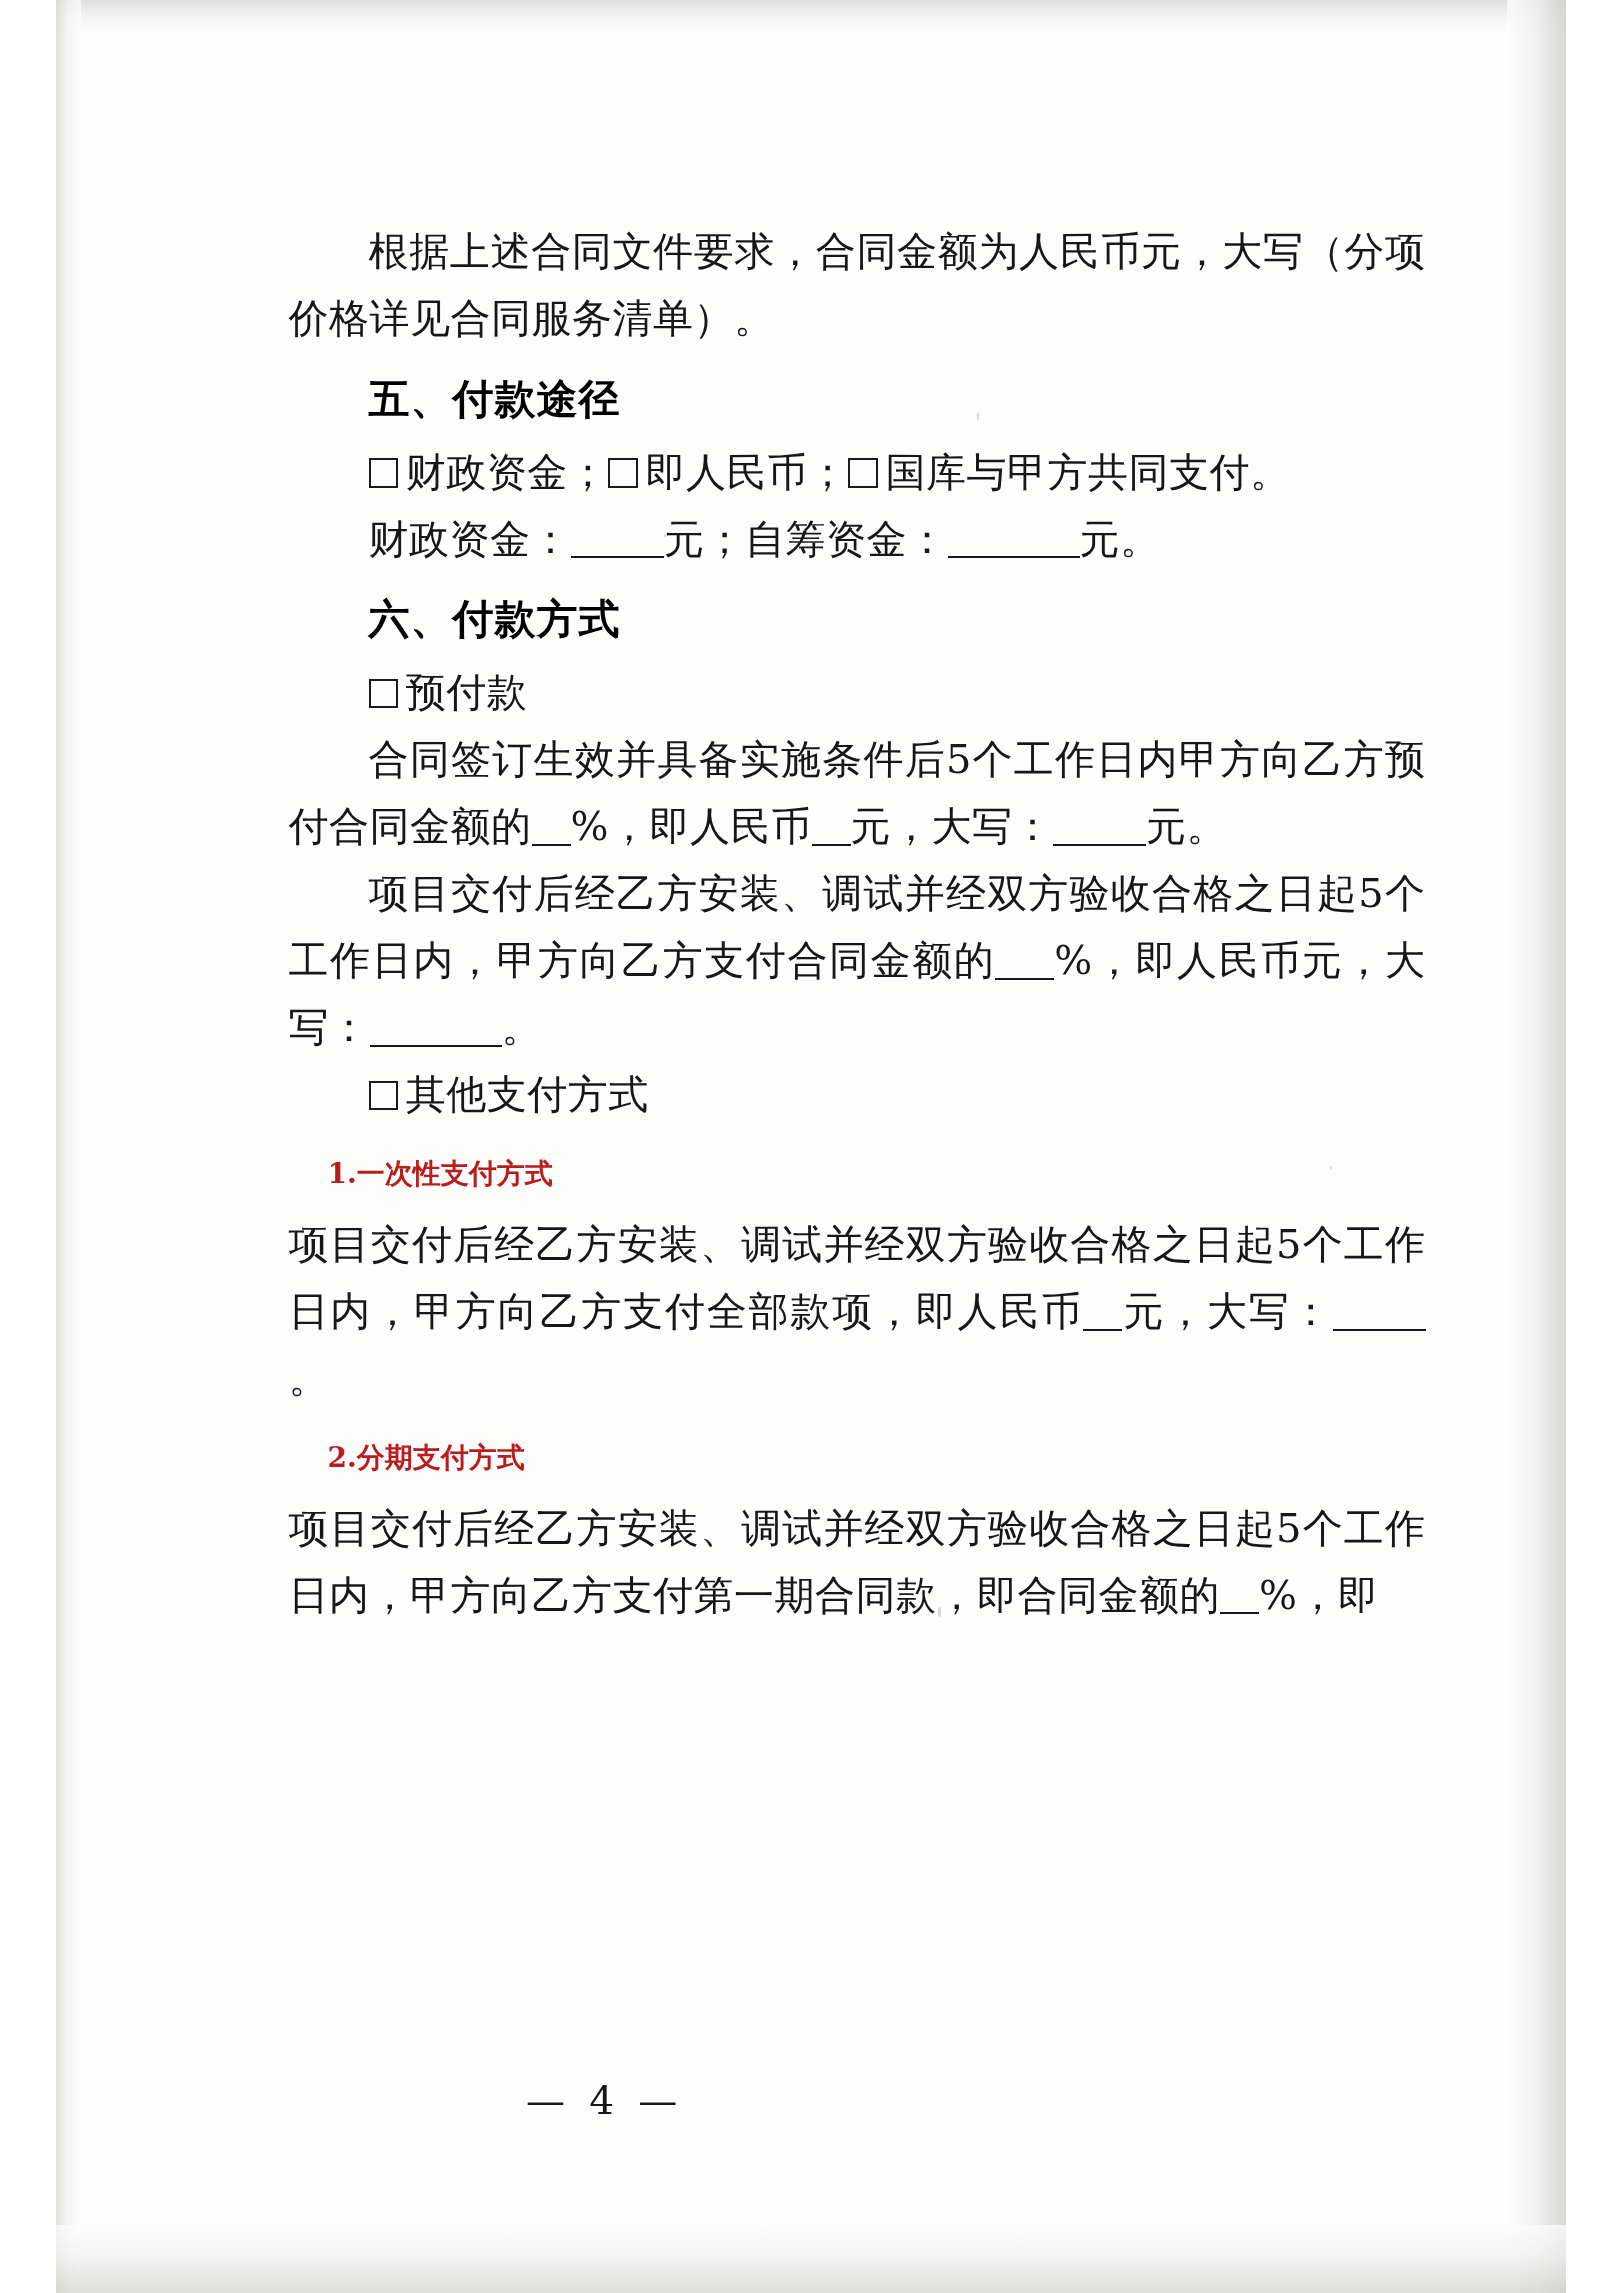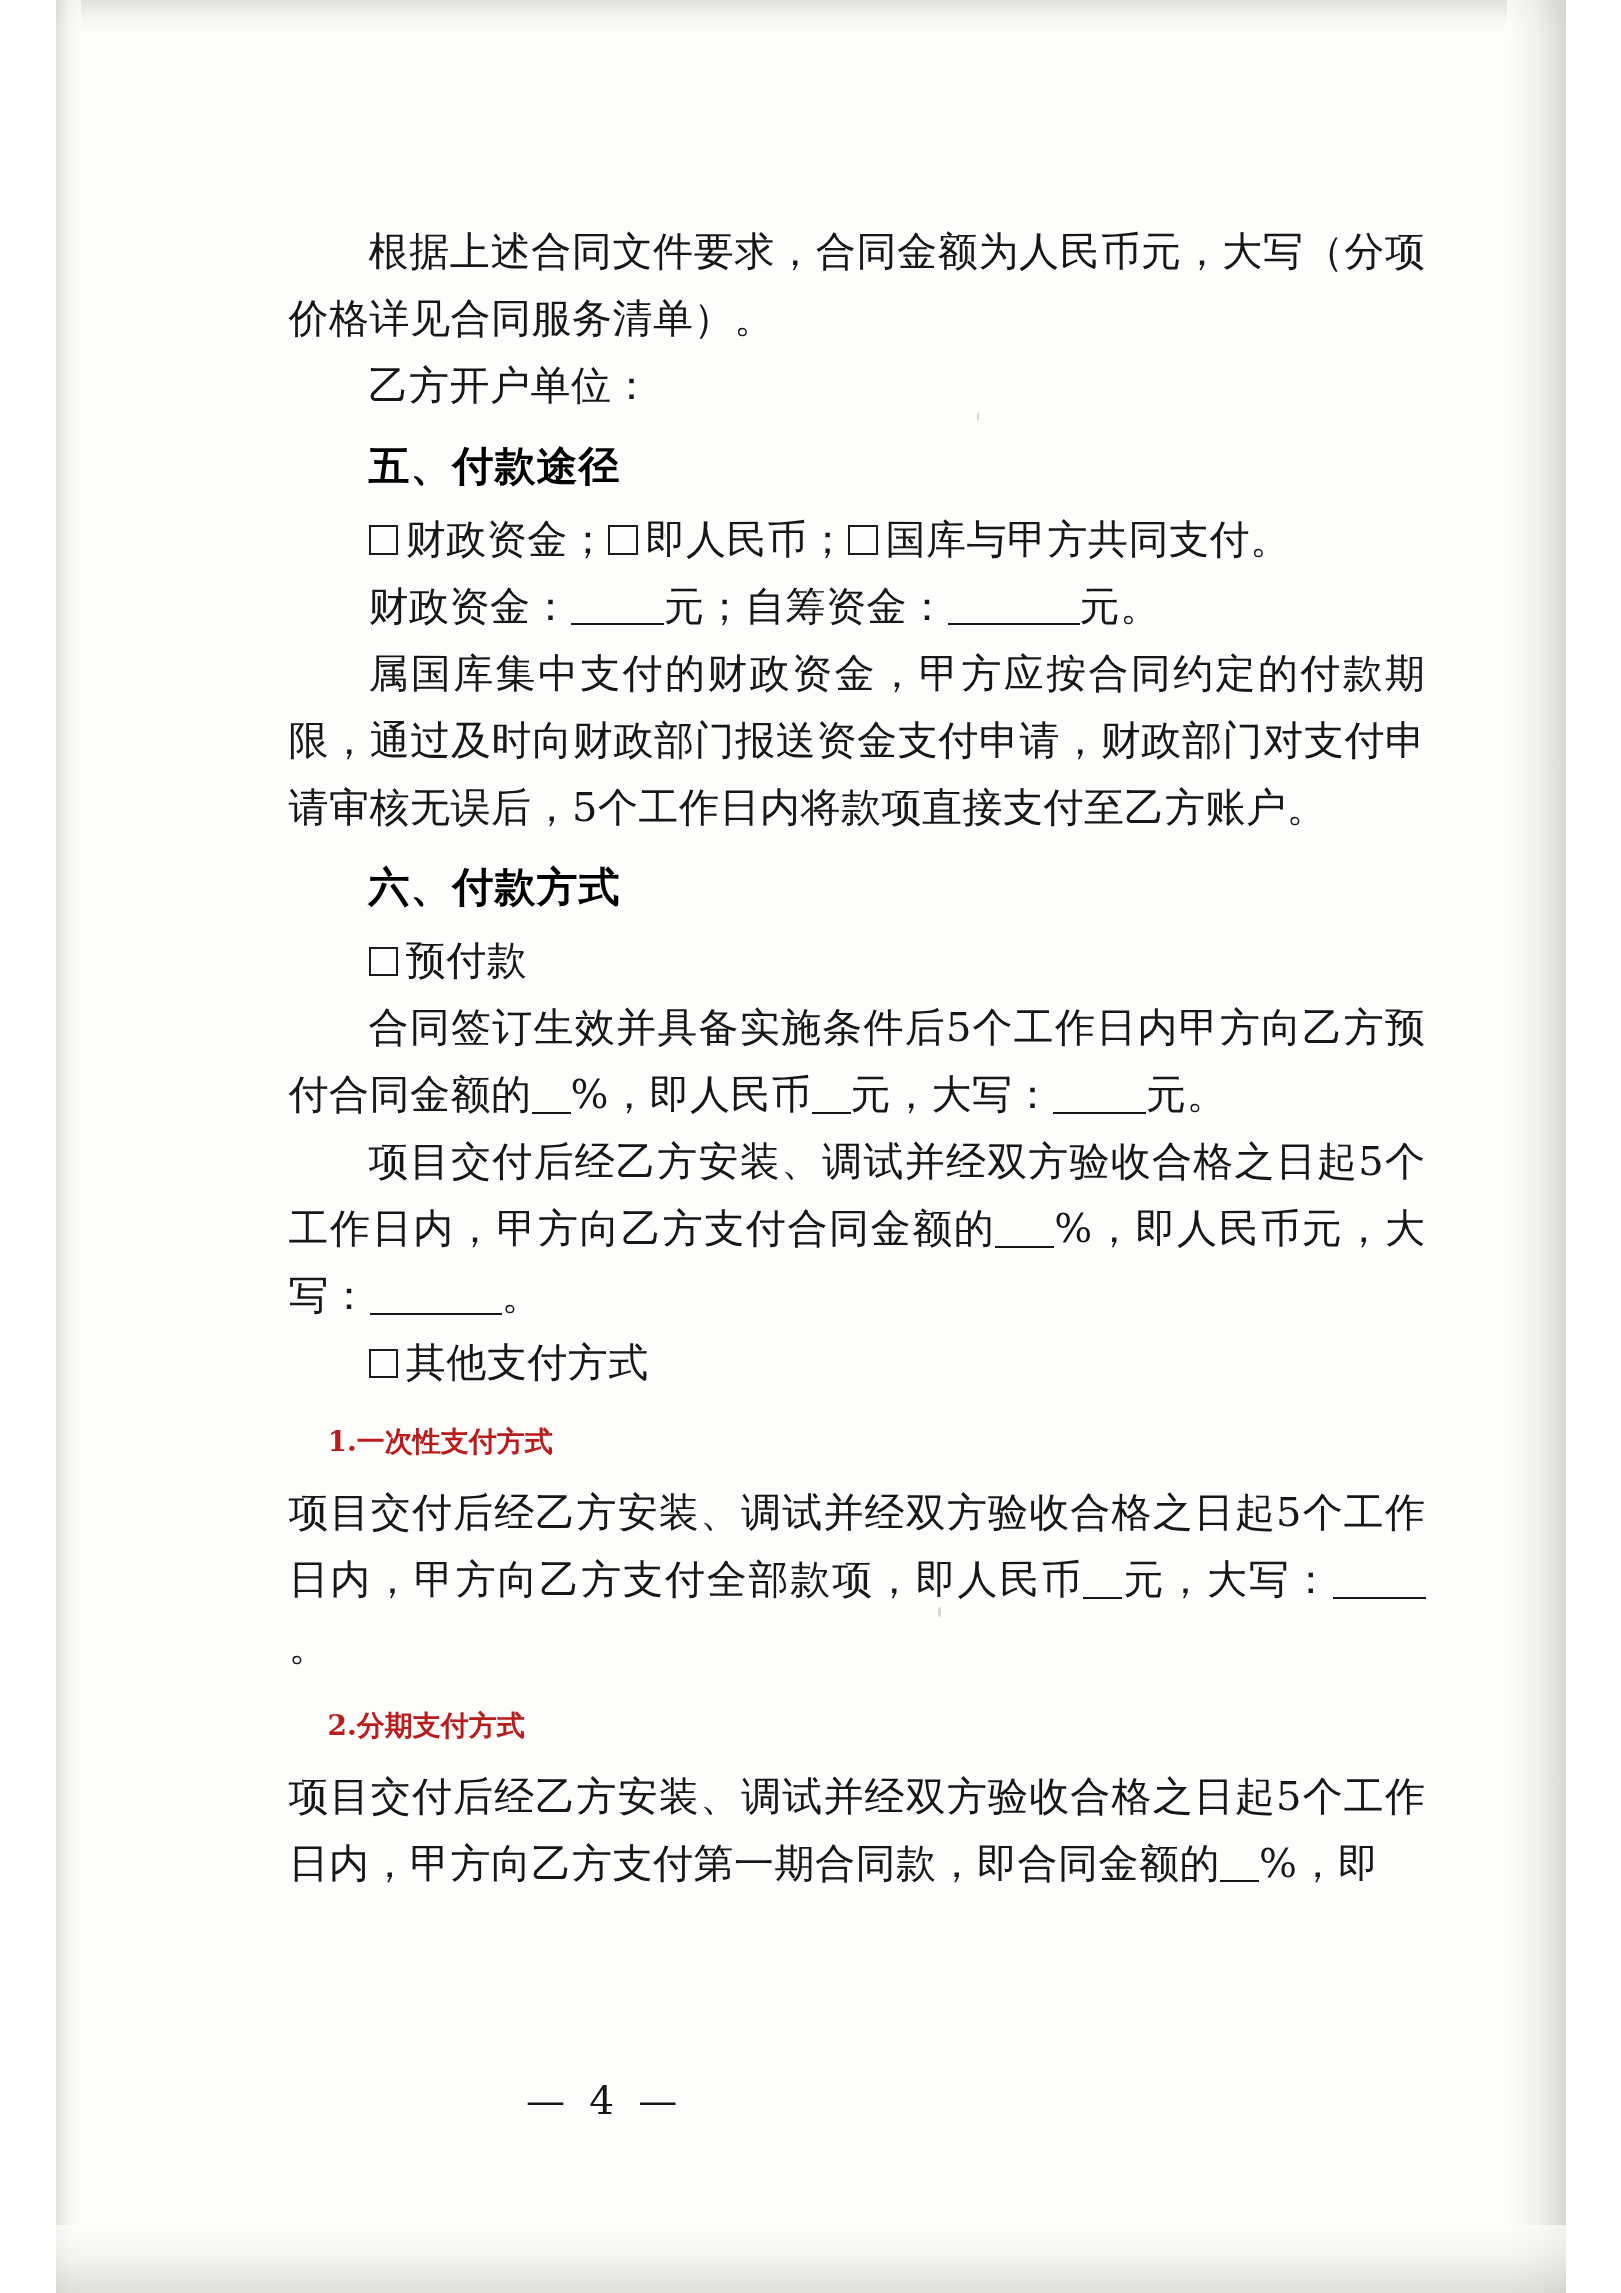--- a/index.html
+++ b/index.html
@@ -139,34 +139,32 @@
   <div class="scan-speck" style="left:921px; top:412px; width:2.9px; height:8.8px;"></div>
   <div class="scan-speck" style="left:608px; top:534px; width:2.9px; height:2.9px;"></div>
   <div class="scan-speck" style="left:882px; top:1607px; width:3.9px; height:9.8px;"></div>
   <div class="scan-speck" style="left:1274px; top:1166px; width:2.9px; height:2.9px;"></div>
   <div class="scan-speck" style="left:387px; top:1098px; width:2.9px; height:2.9px;"></div>
 
   <div class="content">
 
     <p class="para indent">根据上述合同文件要求，合同金额为人民币元，大写（分项价格详见合同服务清单）。</p>
 
-    <p class="para indent gap-s">乙方开户单位：</p>
 
 
     <h2 class="heading">五、付款途径</h2>
 
     <p class="para indent">
       <span class="cb"></span><span>财政资金；</span><span class="cb"></span><span>即人民币；</span><span class="cb"></span><span>国库与甲方共同支付。</span>
     </p>
 
     <p class="para indent gap-s">
       <span>财政资金：</span><span class="blank b-md"></span><span>元；自筹资金：</span><span class="blank b-lg"></span><span>元。</span>
     </p>
 
-    <p class="para indent gap-s">属国库集中支付的财政资金，甲方应按合同约定的付款期限，通过及时向财政部门报送资金支付申请，财政部门对支付申请审核无误后，5个工作日内将款项直接支付至乙方账户。</p>
 
     <h2 class="heading">六、付款方式</h2>
 
     <p class="para indent">
       <span class="cb"></span><span>预付款</span>
     </p>
 
     <p class="para indent gap-s">
       <span>合同签订生效并具备实施条件后5个工作日内甲方向乙方预付合同金额的</span><span class="blank b-xs"></span><span>%，即人民币</span><span class="blank b-xs"></span><span>元，大写：</span><span class="blank b-md"></span><span>元。</span>
     </p>

